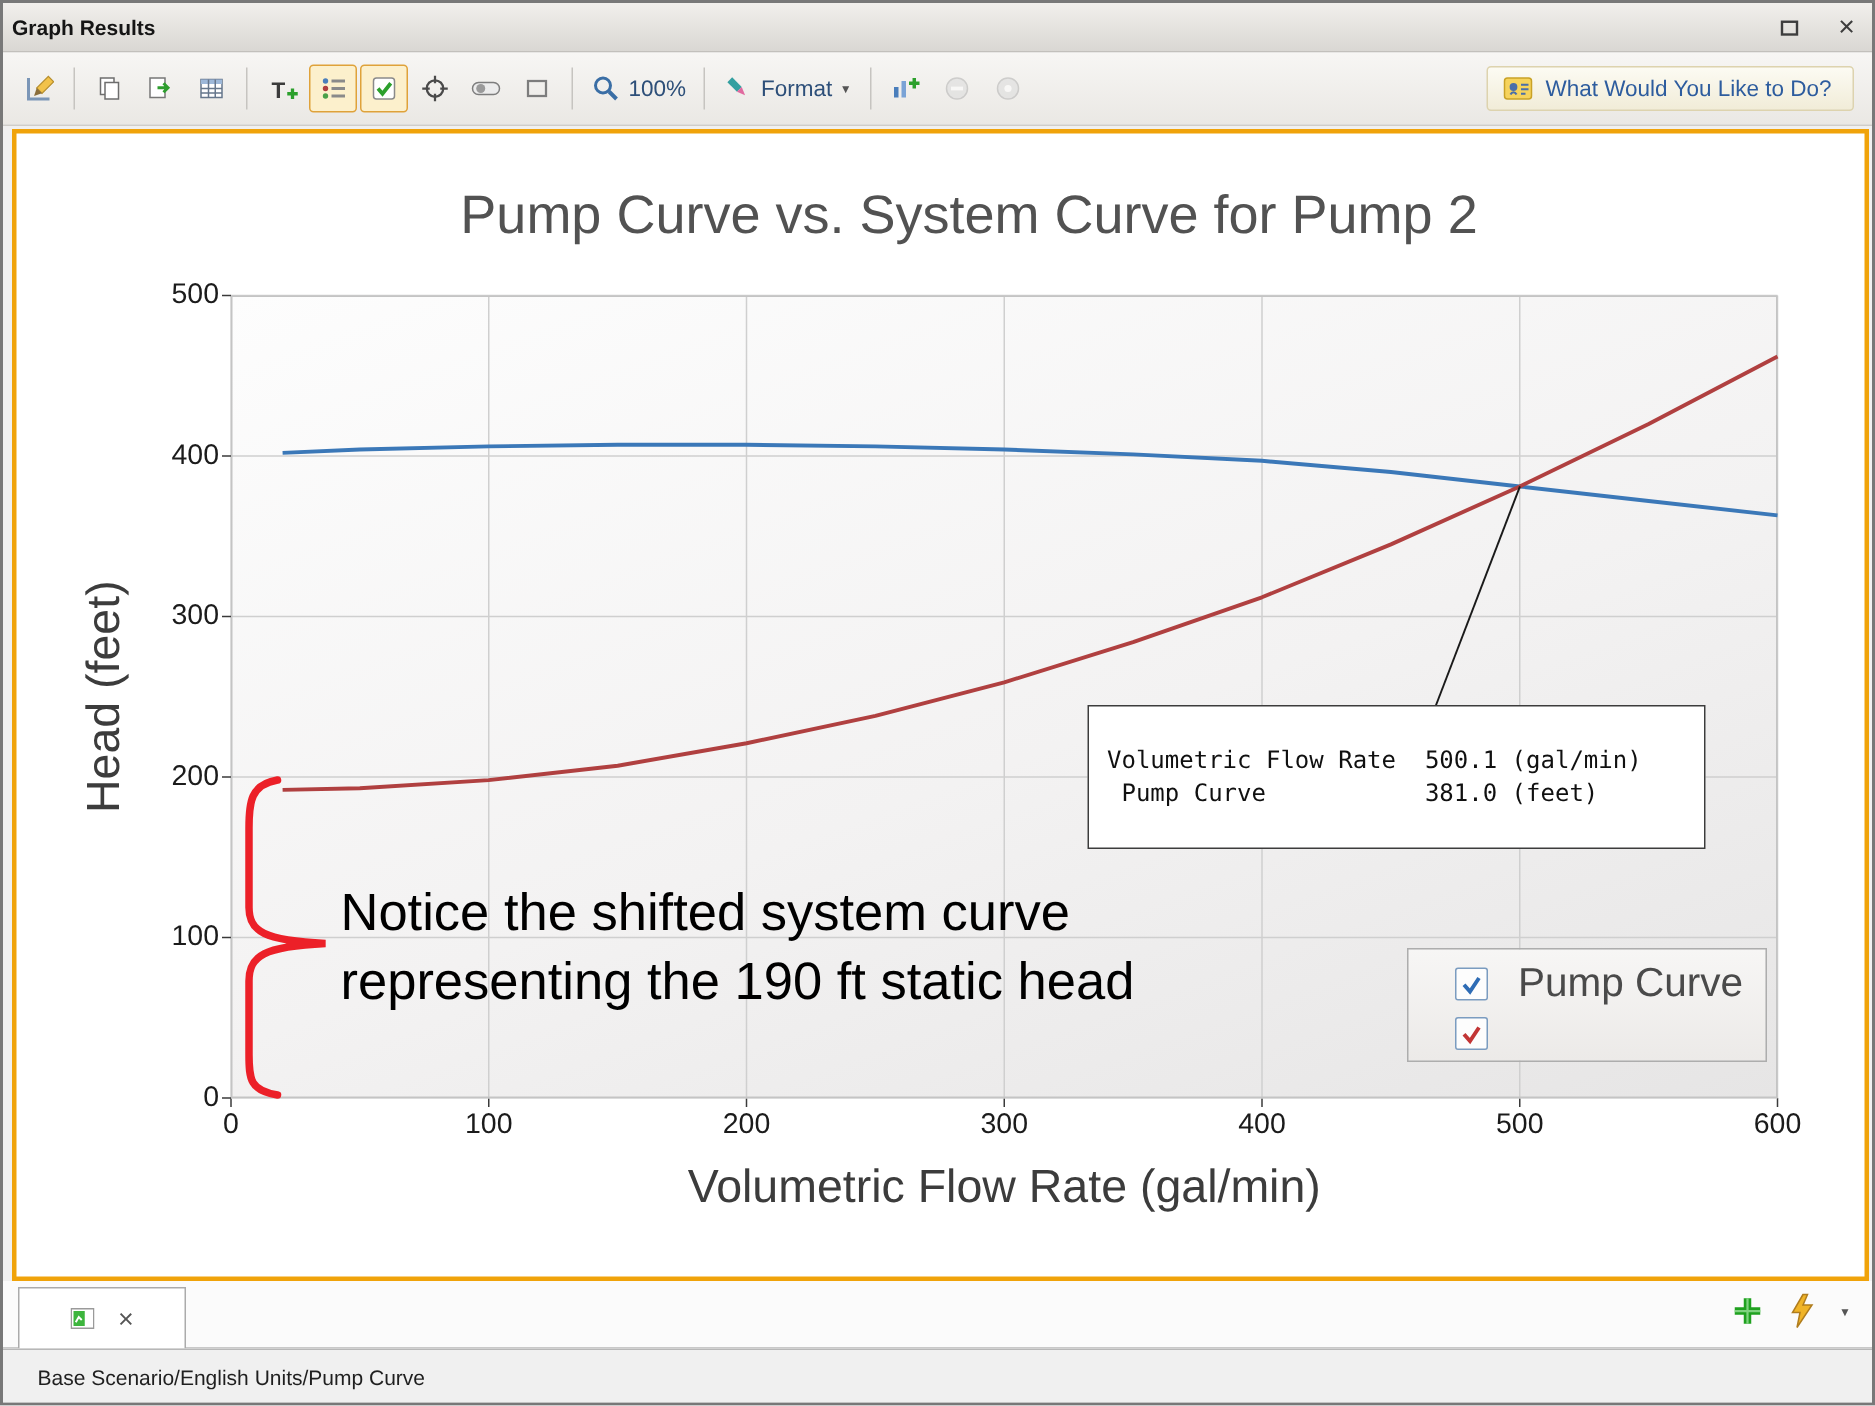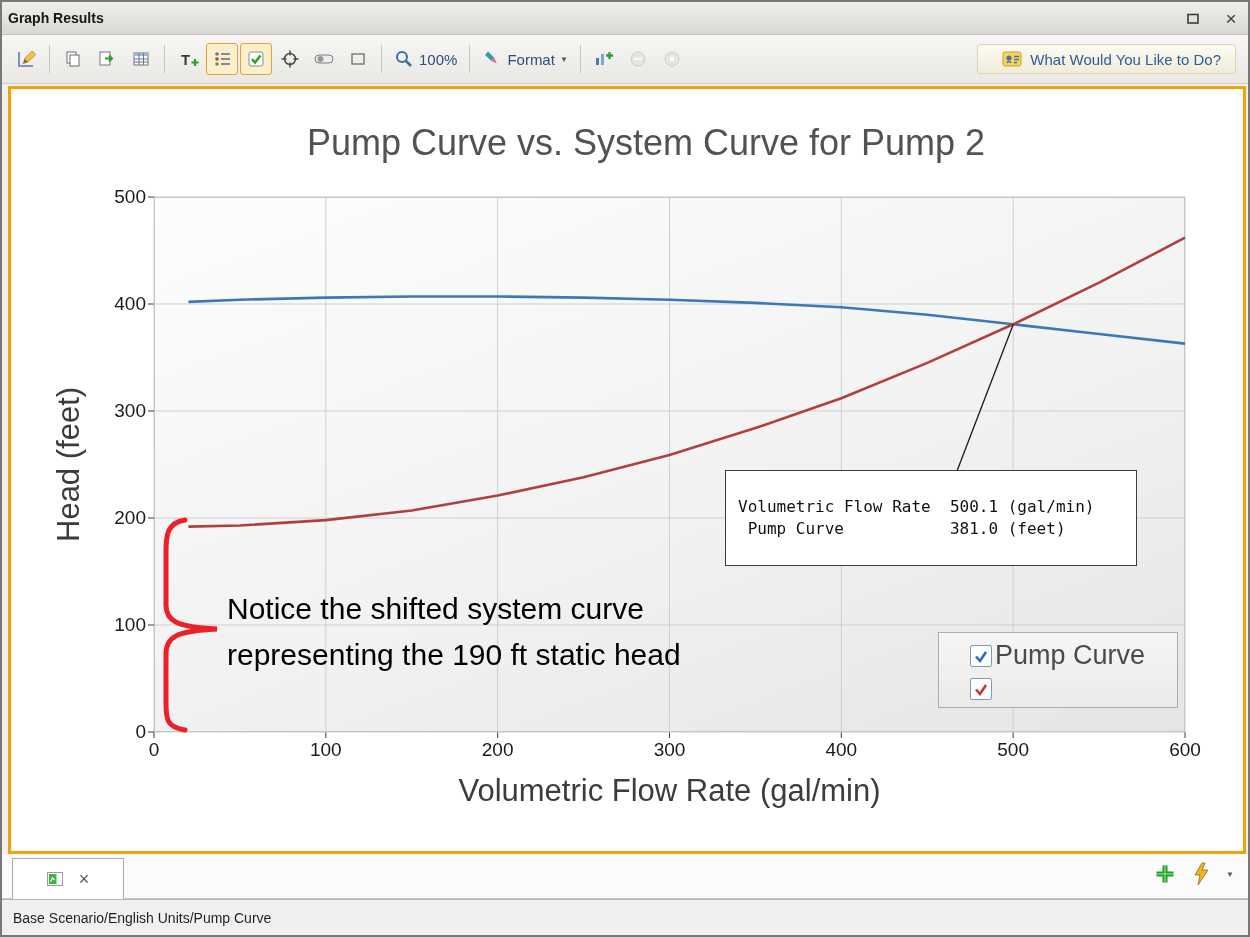--- a/index.html
+++ b/index.html
@@ -13,57 +13,57 @@
   .win-btn { width:22px; height:20px; display:flex; align-items:center; justify-content:center; color:#3d3d3d; font-size:19px; line-height:1; cursor:default; }
 
   
   .toolbar { position:absolute; left:0; top:33px; right:0; height:49px; background:linear-gradient(#f7f6f4,#eae8e4); border-bottom:1px solid #cfcdc9; display:flex; align-items:center; padding:0 8px; gap:2px; }
   .tbtn { height:32px; min-width:32px; border:1px solid transparent; border-radius:3px; display:flex; align-items:center; justify-content:center; gap:5px; padding:0 4px; }
   .tbtn.hl { border-color:#dfa23a; background:#fcf0cc; }
   .tbtn.disabled { opacity:.55; }
   .sep { width:1px; height:28px; background:#c6c4c0; margin:0 5px; }
   .tb-text { font-size:15px; color:#2d4f79; }
   .dd { font-size:8px; color:#555; }
-  .help-area { margin-left:auto; display:flex; align-items:center; gap:8px; padding:5px 14px 5px 24px; border:1px solid #ddd3ae; border-radius:3px; background:linear-gradient(#fcfbf3,#f1ecd8); margin-right:4px; }
+  .help-area { margin-left:auto; display:flex; align-items:center; gap:8px; padding:5px 14px 5px 10px; border:1px solid #ddd3ae; border-radius:3px; background:linear-gradient(#fcfbf3,#f1ecd8); margin-right:4px; }
   .help-area .tb-text { color:#2d5c9e; }
 
   
   .graph-panel { position:absolute; left:6px; top:84px; width:1238px; height:768px; background:#ffffff; border:3px solid #f0a30a; }
   .chart-title { position:absolute; left:0; right:0; top:120px; text-align:center; font-size:36px; color:#525252;padding-left:42px; }
 
   .plot { position:absolute; left:152px; top:195px; width:1031px; height:535px; background:linear-gradient(160deg,#fdfdfd 0%,#f3f2f2 55%,#e6e5e5 100%); }
   #plot-svg { position:absolute; left:0; top:0; width:1031px; height:535px; overflow:visible; }
   .grid { stroke:#cfcfcf; stroke-width:1; }
   .tick { stroke:#3a3a3a; stroke-width:1; }
   .frame { stroke:#c4c4c4; fill:none; }
 
   .y-axis-title { position:absolute; left:46px; top:195px; height:535px; width:42px; display:flex; align-items:center; justify-content:center; writing-mode:vertical-rl; transform:rotate(180deg); font-size:31px; color:#3c3c3c; }
   #y-ticks { position:absolute; left:94px; top:195px; width:50px; height:535px; font-size:19px; color:#1b1b1b; }
   #y-ticks span { position:absolute; right:0; transform:translateY(-50%); }
   #x-ticks { position:absolute; left:152px; top:737px; width:1031px; height:24px; font-size:19px; color:#1b1b1b; }
   #x-ticks span { position:absolute; top:0; transform:translateX(-50%); }
   .x-axis-title { position:absolute; left:152px; top:771px; width:1031px; text-align:center; font-size:31px; color:#3c3c3c; }
 
-  .note { position:absolute; left:225px; top:584px; font-size:30px; line-height:46px; color:#000; }
+  .note { position:absolute; left:225px; top:584px; font-size:35px; line-height:46px; color:#000; }
 
   .callout { position:absolute; left:723px; top:468px; width:412px; background:#ffffff; border:1px solid #3c3c3c; padding:25px 12px; font-family:"DejaVu Sans Mono","Liberation Mono",monospace; font-size:16px; color:#101010; }
   .callout div { white-space:pre; line-height:22px; }
 
   .legend { position:absolute; left:936px; top:630px; width:240px; background:linear-gradient(#f7f6f5,#eceae8); border:1px solid #adadad; padding:7px 12px; display:flex; flex-direction:column; gap:7px; }
-  .legend .item { display:flex; align-items:center; gap:3px; font-size:27px; color:#4a4a4a;padding-left:19px; }
+  .legend .item { display:flex; align-items:center; gap:20px; font-size:27px; color:#4a4a4a;padding-left:19px; }
   .chkbox { width:22px; height:22px; background:#fdfdfd; border:1px solid #7b9cc0; border-radius:2px; display:flex; align-items:center; justify-content:center; flex:0 0 auto; }
 
   
   .tabstrip { position:absolute; left:0; top:852px; right:0; height:45px; background:#fbfbfb; border-bottom:1px solid #c9c9c9; }
   .gtab { position:absolute; left:10px; top:4px; width:112px; height:41px; background:#ffffff; border:1px solid #ababab; border-bottom:none; display:flex; align-items:center; justify-content:center; gap:16px; }
   .tab-close { font-size:18px; color:#555; line-height:1; }
   .strip-btns { position:absolute; right:14px; top:8px; display:flex; align-items:center; gap:16px; }
 
   
-  .statusbar { position:absolute; left:0; top:897px; right:0; height:36px; background:#f0f0f0; border-top:1px solid #b7b7b7; display:flex; align-items:center; padding:0 11px; font-size:14px; color:#1f1f1f; }
+  .statusbar { position:absolute; left:0; top:897px; right:0; height:36px; background:#f0f0f0; border-top:1px solid #b7b7b7; display:flex; align-items:center; padding:0 23px; font-size:14px; color:#1f1f1f; }
 </style>
 </head>
 <body>
 
 <div class="window">
 
   <div class="titlebar">
     <span class="title">Graph Results</span>
     <div class="win-btns">
       <span class="win-btn">

